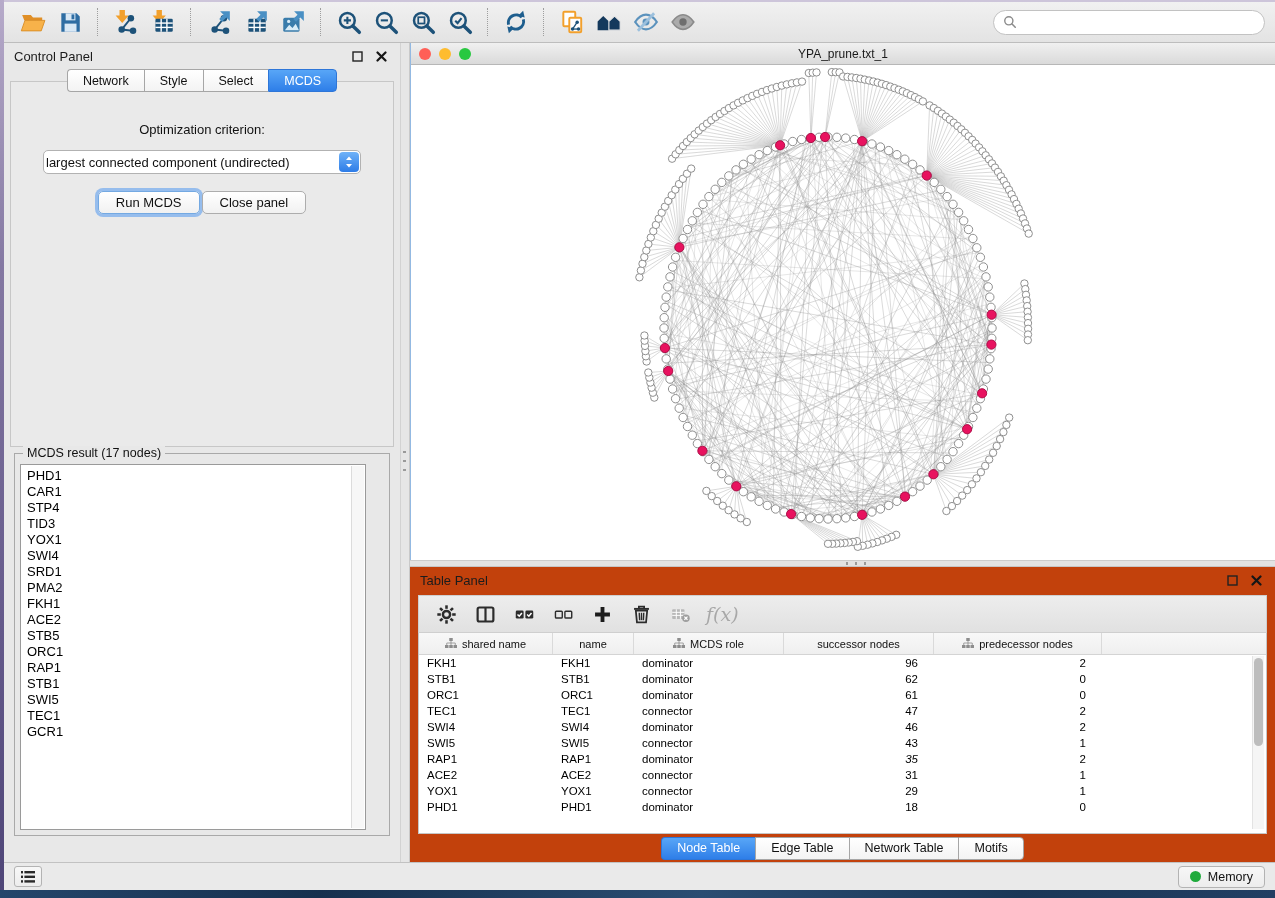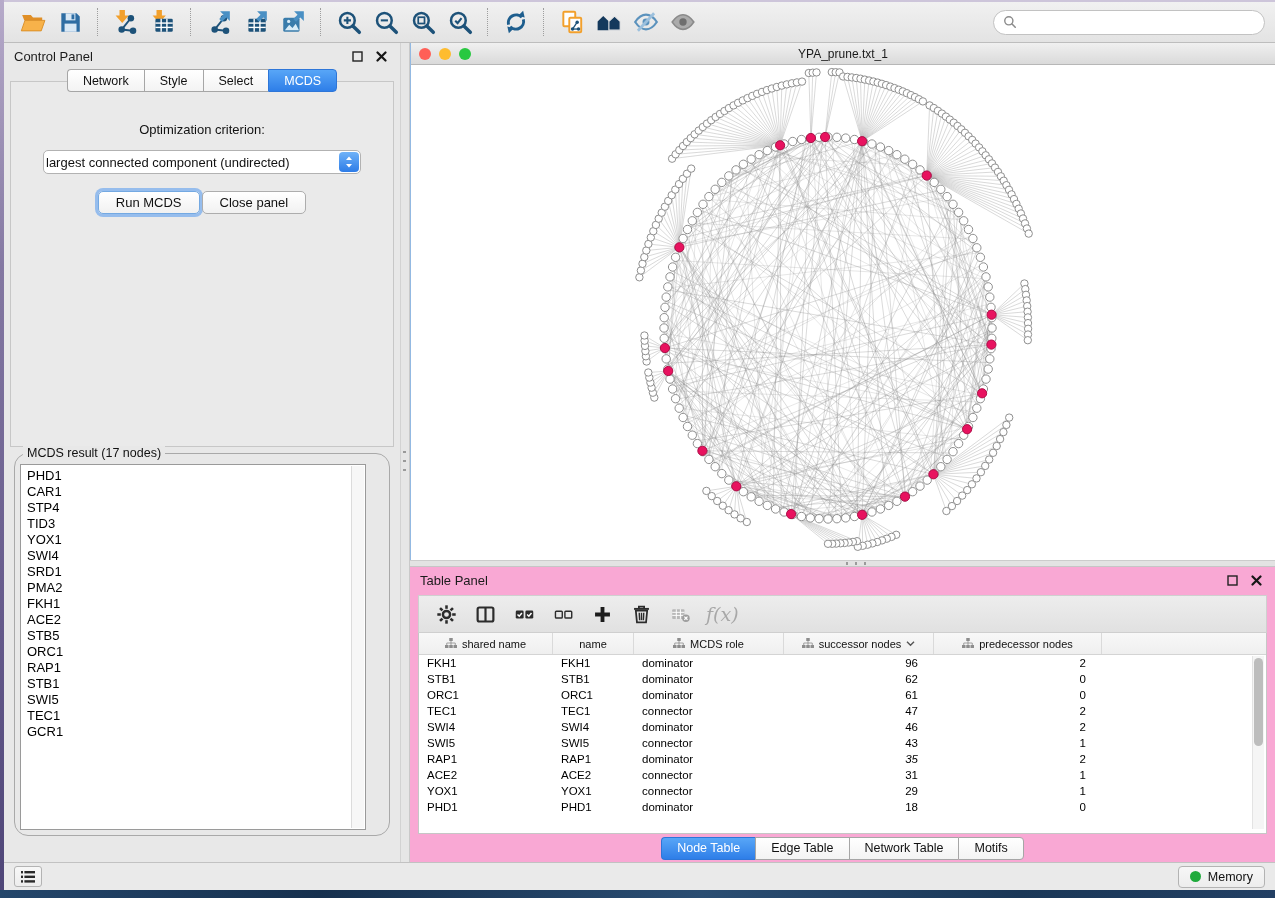--- a/index.html
+++ b/index.html
@@ -50,21 +50,21 @@
   .dropdown{margin:13px auto 0;width:318px;height:24px;background:#fff;border:1px solid #b2b2b2;
        border-radius:5px;position:relative;display:flex;align-items:center;padding-left:2px;
        box-sizing:border-box;font-size:13px;color:#111;text-align:left}
   .dd-stepper{position:absolute;right:1px;top:1px;width:20px;height:20px;border-radius:4px;
        background:linear-gradient(#6fb2f8,#2d7ce7);display:flex;flex-direction:column;
        align-items:center;justify-content:center;gap:1px}
   .btn-row{margin-top:17px;display:flex;justify-content:center;gap:2px}
   .btn{height:23px;padding:0 17px;font-size:13px;color:#111;
        background:linear-gradient(#ffffff,#f1f1f1);border:1px solid #adadad;border-radius:5px}
   .btn.focused{box-shadow:0 0 0 3px rgba(105,165,238,.65);border-color:#74a9e2}
-  .result-fieldset{flex:1;margin:6px 10px 26px 10px;border:1px solid #a9a9a9;border-radius:14px;
+  .result-fieldset{flex:1;margin:6px 10px 26px 10px;border:1px solid #a9a9a9;border-radius:0;
        position:relative;padding:10px 23px 5px 5px;display:flex;min-height:0;box-sizing:border-box}
   .result-legend{position:absolute;top:-8px;left:8px;background:#e8e8e8;padding:0 4px;
        font-size:12.5px;color:#111}
   .result-list{flex:1;background:#fff;border:1px solid #9a9a9a;position:relative;
        font-size:13px;line-height:16px;padding:3px 14px 0 6px;overflow:hidden;color:#000}
   .result-scroll{position:absolute;right:1px;top:1px;bottom:1px;width:12px;background:#f7f7f7;
        border-left:1px solid #dcdcdc}
 
   
   .v-split{width:8px;flex:0 0 8px;background:#e6e6e6;border-left:1px solid #d2d2d2;
@@ -87,21 +87,21 @@
   .net-canvas svg{position:absolute;left:0;top:0}
 
   .h-split{height:5px;flex:0 0 5px;background:#e3e3e3;border-top:1px solid #cccccc;
        border-bottom:1px solid #c6c6c6;position:relative}
   .grip-h{position:absolute;left:50%;top:1px;width:26px;height:3px;
        background:radial-gradient(circle 1.4px at 4px 1.5px,#9a9a9a 1.4px,transparent 1.5px),
                   radial-gradient(circle 1.4px at 13px 1.5px,#9a9a9a 1.4px,transparent 1.5px),
                   radial-gradient(circle 1.4px at 22px 1.5px,#9a9a9a 1.4px,transparent 1.5px)}
 
   
-  .table-panel{flex:1;display:flex;flex-direction:column;background:#f9a8d4;min-height:0}
+  .table-panel{flex:1;display:flex;flex-direction:column;background:#c2410c;min-height:0}
   .tp-toolbar{height:38px;flex:0 0 38px;margin:2px 8px 0 8px;background:linear-gradient(#ededed,#e1e1e1);
        border:1px solid #cfcfcf;display:flex;align-items:center;padding:0 10px;gap:5px;box-sizing:border-box}
   .tp-btn{width:34px;height:30px;display:flex;align-items:center;justify-content:center;
        background:none;border:none;padding:0}
   .tp-btn svg{width:21px;height:21px}
   .fx{font-family:"DejaVu Serif","Liberation Serif",serif;font-style:italic;font-size:19px;
        color:#a8a8a8;padding:0 4px}
   .table-area{flex:1;margin:0 8px;background:#fff;border:1px solid #c6c6c6;border-top:none;
        position:relative;display:flex;flex-direction:column;min-height:0;box-sizing:border-box}
   .thead{display:flex;height:21px;flex:0 0 21px;background:linear-gradient(#f8f8f8,#efefef);
@@ -1293,21 +1293,21 @@
                   <g fill="#8d8d8d">
                     <rect x="8.5" y="0" width="7" height="6"></rect>
                     <rect x="0" y="14" width="7" height="6"></rect>
                     <rect x="8.5" y="14" width="7" height="6"></rect>
                     <rect x="17" y="14" width="7" height="6"></rect>
                   </g>
                   <path d="M12 6v4M3.5 14v-4h17v4M12 10v4" stroke="#8d8d8d" stroke-width="1.6" fill="none"></path>
                 </svg>
                 <span>MCDS role</span>
               </div>
-              <div class="th" style="width: 150px;">
+              <div class="th" style="width: 150px; flex-direction: column;">
                 <svg width="12" height="11" viewBox="0 0 24 22">
                   <g fill="#8d8d8d">
                     <rect x="8.5" y="0" width="7" height="6"></rect>
                     <rect x="0" y="14" width="7" height="6"></rect>
                     <rect x="8.5" y="14" width="7" height="6"></rect>
                     <rect x="17" y="14" width="7" height="6"></rect>
                   </g>
                   <path d="M12 6v4M3.5 14v-4h17v4M12 10v4" stroke="#8d8d8d" stroke-width="1.6" fill="none"></path>
                 </svg>
                 <span>successor nodes</span>

